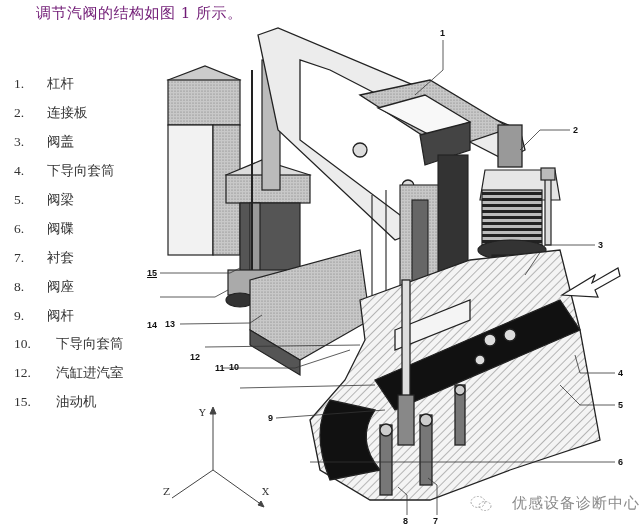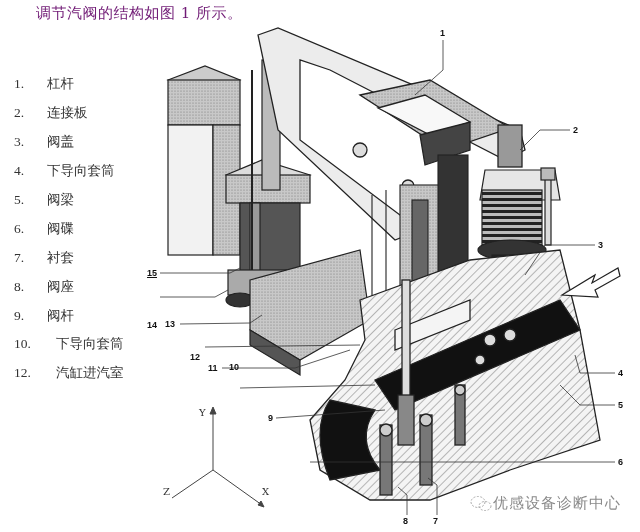--- a/index.html
+++ b/index.html
@@ -7,21 +7,21 @@
          font-family: "DejaVu Serif", "Liberation Serif", serif; color: #222; }
   .caption { position: absolute; left: 36px; top: 4px; font-size: 15px; color: #701a75; letter-spacing: 0.5px; }
   .legend { position: absolute; left: 14px; top: 70px; margin: 0; padding: 0; list-style: none; }
   .legend li { height: 28.9px; font-size: 13.5px; color: #333; display: flex; align-items: center; }
   .legend .num { display: inline-block; width: 33px; font-family: "Liberation Serif", serif; }
   .legend .num.two { width: 42px; }
   svg.drawing { position: absolute; left: 0; top: 0; }
   .callout { position: absolute; font-family: "Liberation Sans", sans-serif; font-size: 9px; font-weight: bold; color: #111; }
   .axis-label { position: absolute; font-family: "DejaVu Serif", serif; font-size: 10px; color: #333; }
   .steam-label { position: absolute; font-size: 8px; color: #222; font-family: "DejaVu Sans", sans-serif; }
-  .watermark { position: absolute; left: 470px; top: 494px; display: flex; align-items: flex-end; gap: 1px; }
+  .watermark { position: absolute; left: 470px; top: 494px; display: flex; align-items: flex-end; gap: 20px; }
   .watermark .wm-text { font-family: "DejaVu Sans", sans-serif; font-size: 15px; color: #8a8a8a; letter-spacing: 1px; }
 </style>
 </head>
 <body>
 
 <div class="caption">调节汽阀的结构如图 1 所示。</div>
 
 <ul class="legend">
   <li>
       <span class="num">1.</span>
@@ -59,20 +59,24 @@
       <span class="num">9.</span>
       <span>阀杆</span>
     </li>
   <li>
       <span class="num two">10.</span>
       <span>下导向套筒</span>
     </li>
   <li>
       <span class="num two">12.</span>
       <span>汽缸进汽室</span>
+    </li>
+  <li>
+      <span class="num two">15.</span>
+      <span>油动机</span>
     </li>
 </ul>
 
 <svg class="drawing" width="640" height="532" viewBox="0 0 640 532">
   <defs>
     <pattern id="hatch" width="6" height="6" patternUnits="userSpaceOnUse" patternTransform="rotate(45)">
       <rect width="6" height="6" fill="#f4f4f4"></rect>
       <line x1="0" y1="0" x2="0" y2="6" stroke="#555" stroke-width="0.8"></line>
     </pattern>
     <pattern id="dots" width="3" height="3" patternUnits="userSpaceOnUse">
@@ -185,21 +189,21 @@
 <span class="callout" style="left:440px;top:28px;">1</span>
 <span class="callout" style="left:573px;top:125px;">2</span>
 <span class="callout" style="left:598px;top:240px;">3</span>
 <span class="callout" style="left:618px;top:368px;">4</span>
 <span class="callout" style="left:618px;top:400px;">5</span>
 <span class="callout" style="left:618px;top:457px;">6</span>
 <span class="callout" style="left:433px;top:516px;">7</span>
 <span class="callout" style="left:403px;top:516px;">8</span>
 <span class="callout" style="left:268px;top:413px;">9</span>
 <span class="callout" style="left:229px;top:362px;">10</span>
-<span class="callout" style="left:208px;top:363px;">11</span>
+<span class="callout" style="left:215px;top:363px;">11</span>
 <span class="callout" style="left:190px;top:352px;">12</span>
 <span class="callout" style="left:165px;top:319px;">13</span>
 <span class="callout" style="left:147px;top:292px;margin-top:28px;">14</span>
 <span class="callout" style="left:147px;top:268px;text-decoration:underline;">15</span>
 
 <span class="steam-label" style="left:613px;top:277px;margin-left:44px;">进汽</span>
 
 <span class="axis-label" style="left:199px;top:407px;">Y</span>
 <span class="axis-label" style="left:262px;top:486px;">X</span>
 <span class="axis-label" style="left:163px;top:486px;">Z</span>

